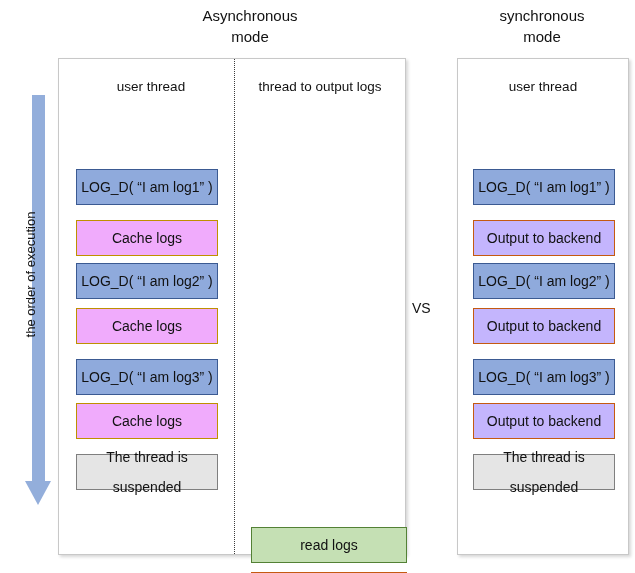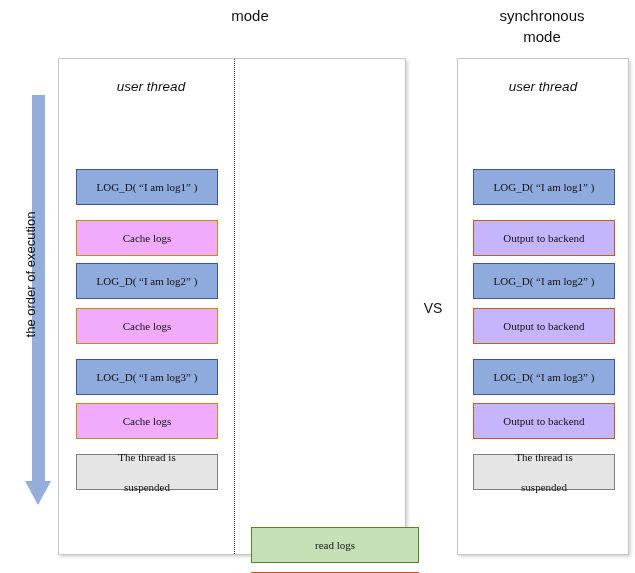--- a/index.html
+++ b/index.html
@@ -76,21 +76,20 @@
   #panel-async { left: 58px; top: 58px; width: 348px; height: 497px; }
   #panel-sync  { left: 457px; top: 58px; width: 172px; height: 497px; }
 
   .col-head {
     position: absolute;
     top: 20px;
     text-align: center;
     font-size: 13.5px;
     color: #111111;
     white-space: nowrap;
-    font-style: italic;
   }
   #head-user-async   { left: 8px;   width: 168px; }
   #head-output-logs  { left: 180px; width: 162px; }
   #head-user-sync    { left: 4px;   width: 162px; }
 
   #divider {
     position: absolute;
     left: 175px;
     top: 0px;
     width: 0;
@@ -101,69 +100,69 @@
   
   .block {
     position: absolute;
     box-sizing: border-box;
     border-width: 1px;
     border-style: solid;
     display: flex;
     align-items: center;
     justify-content: center;
     text-align: left;
-    font-size: 11px;
+    font-size: 14px;
     line-height: 15px;
     color: #111111;
-    font-family: Liberation Serif, serif;
   }
   .block.b-log     { background: #8faadc; border-color: #3b5a92; }
   .block.b-cache   { background: #f0abfc; border-color: #bf9000; }
   .block.b-output  { background: #c4b5fd; border-color: #c55a11; }
   .block.b-read    { background: #c5e0b4; border-color: #538135; }
   .block.b-susp    { background: #e5e5e5; border-color: #7f7f7f; }
 
   
   .col-a { left: 17px;  width: 142px; height: 36px; }
   
-  .col-b { left: 192px; width: 168px; height: 36px; }
+  .col-b { left: 192px; width: 156px; height: 36px; }
   
   .col-c { left: 15px;  width: 142px; height: 36px; }
 
   
   #vs-label {
     position: absolute;
     left: 412px;
     top: 300px;
     width: 42px;
-    text-align: center;
     font-size: 14px;
     color: #111111;
   }
 </style>
 </head>
 <body>
 
 <div class="title" id="title-async">
+  <div>Asynchronous</div>
   <div>mode</div>
 </div>
 
 <div class="title" id="title-sync">
   <div>synchronous</div>
   <div>mode</div>
 </div>
 
 <div id="arrow-group">
   <div id="arrow-shaft"></div>
   <div id="arrow-head"></div>
   <div id="arrow-label">the order of execution</div>
 </div>
 
 <div class="panel" id="panel-async">
   <div class="col-head" id="head-user-async">user thread</div>
+  <div class="col-head" id="head-output-logs">thread to output logs</div>
   <div id="divider"></div>
   <div id="async-blocks">
       <div class="block col-a b-log" style="top: 110px;">
         <span>LOG_D( “I am log1” )</span>
       </div>
       <div class="block col-a b-cache" style="top: 161px;">
         <span>Cache logs</span>
       </div>
       <div class="block col-a b-log" style="top: 204px;">
         <span>LOG_D( “I am log2” )</span>

